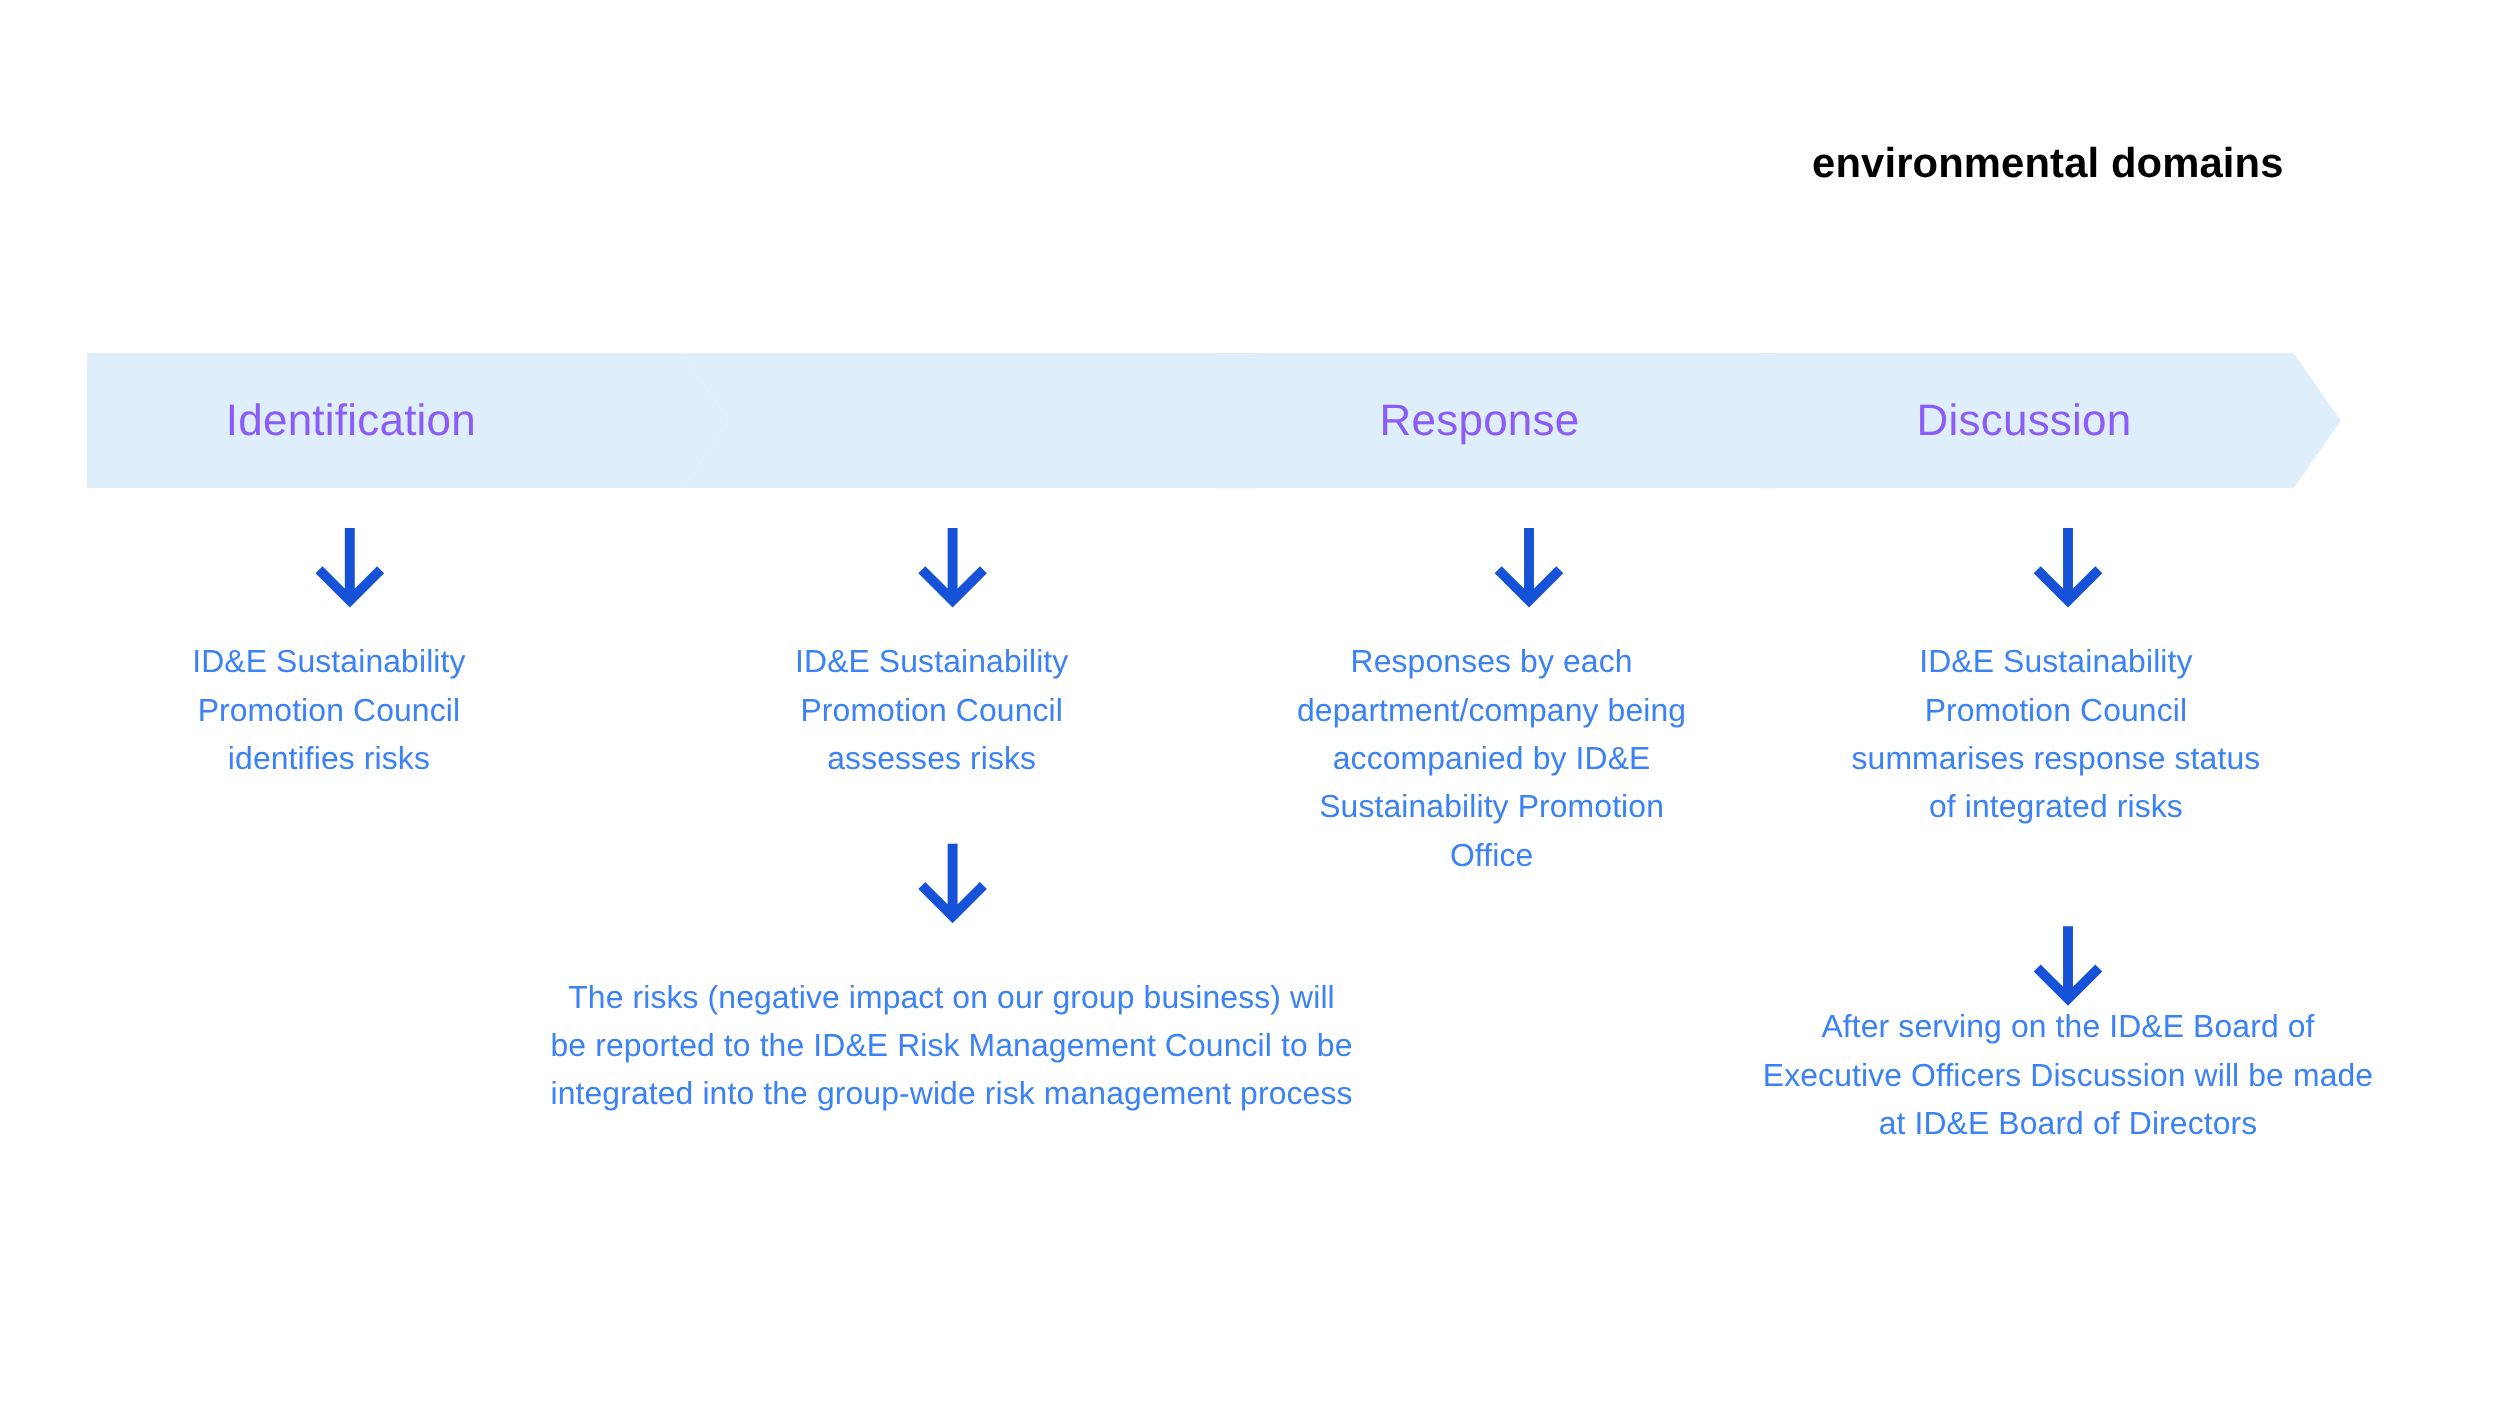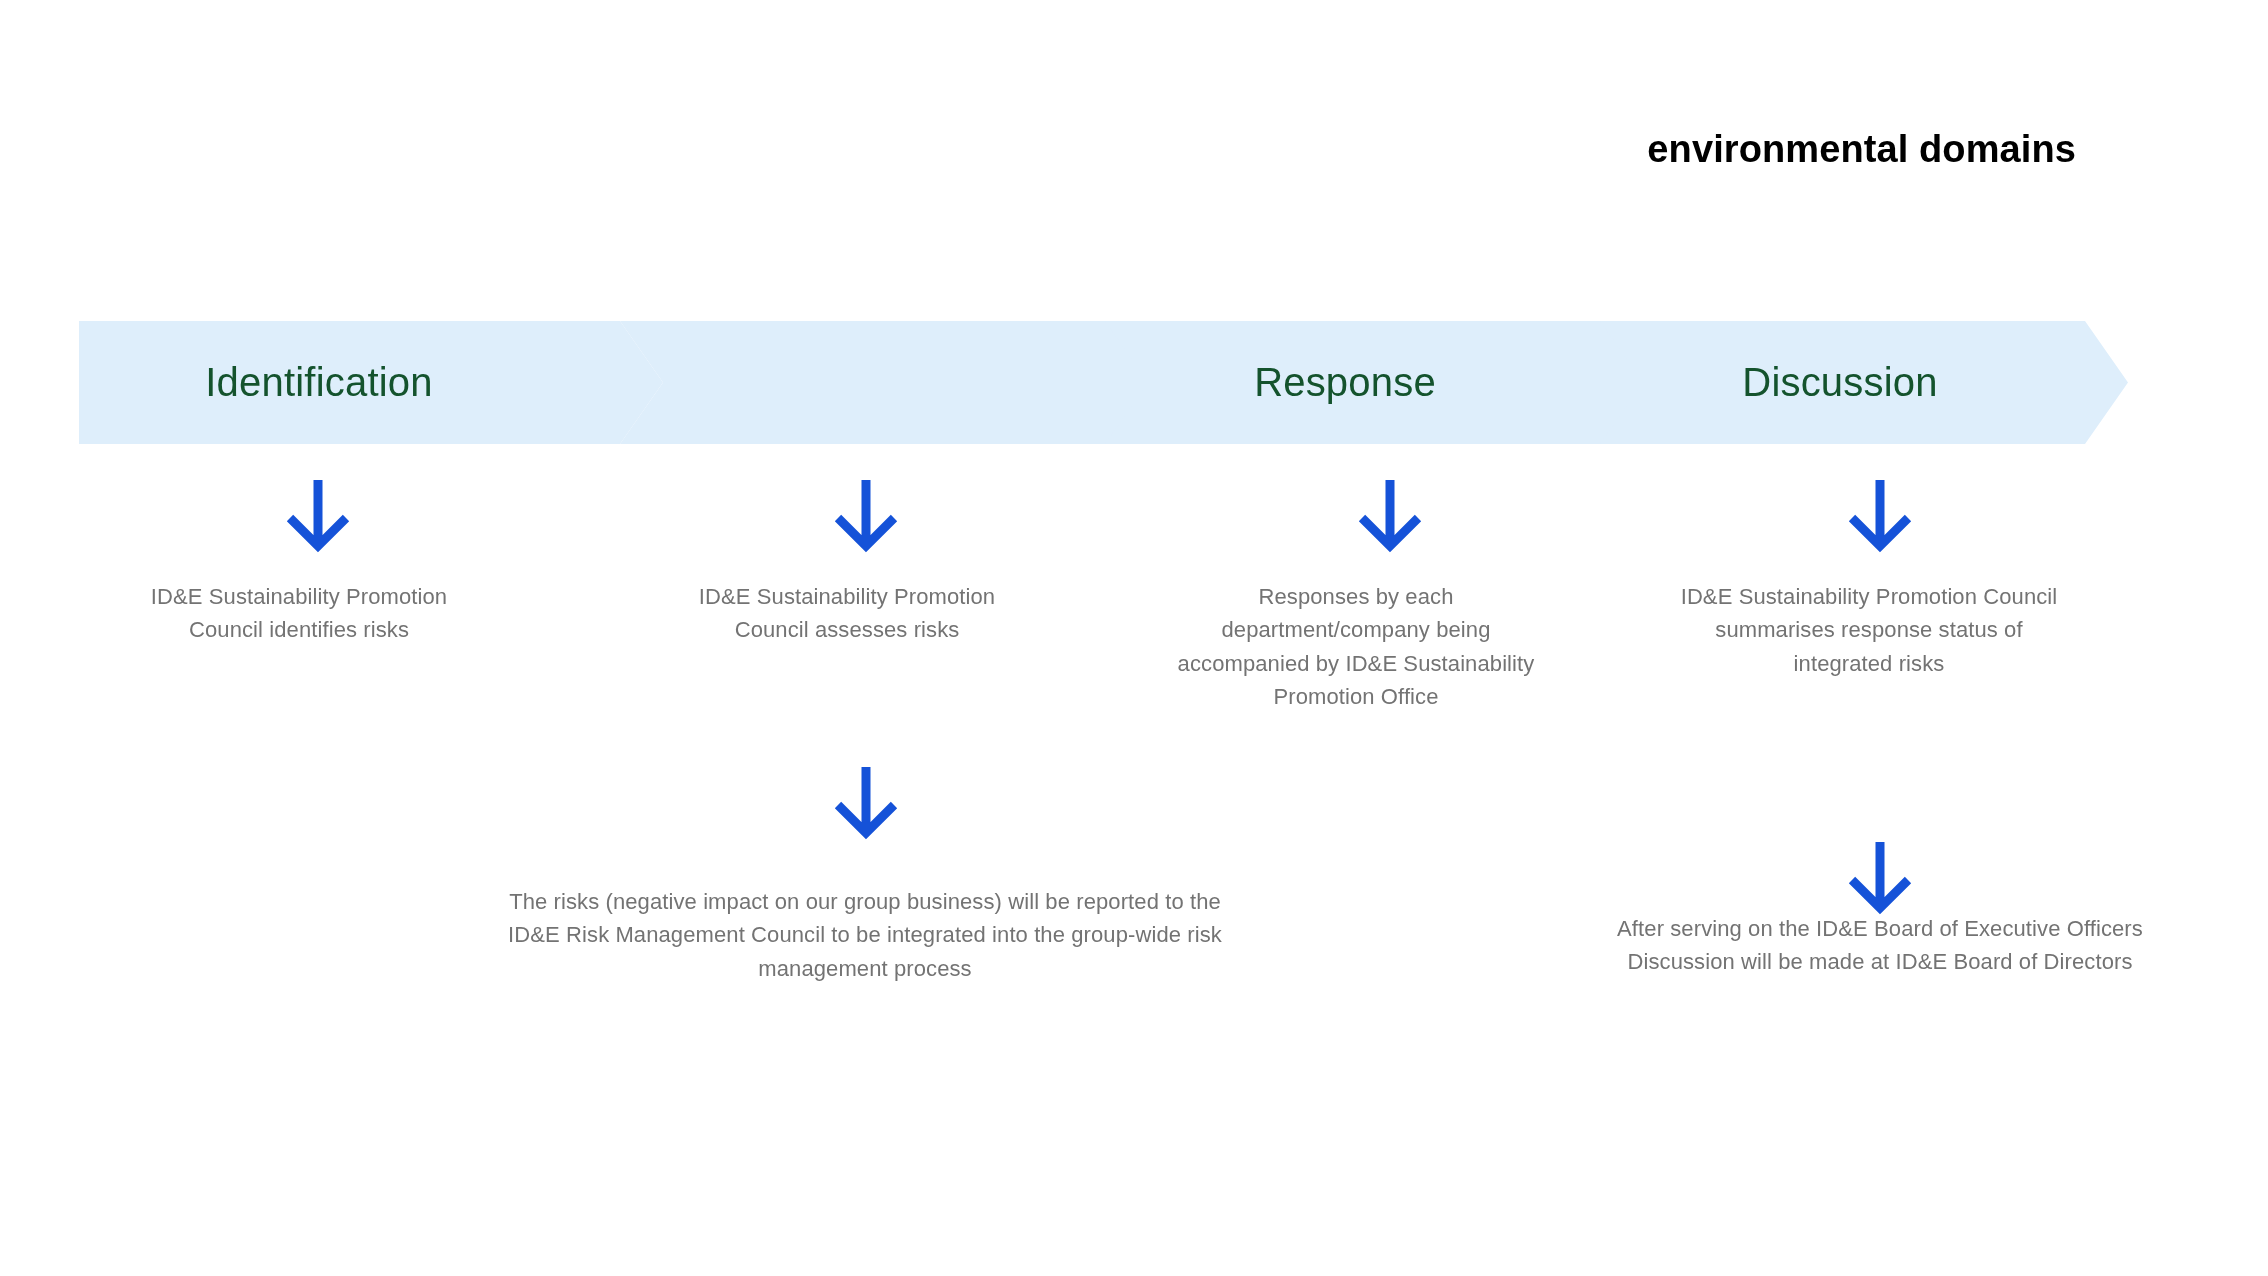--- a/index.html
+++ b/index.html
@@ -46,21 +46,21 @@
   .chev.c4{ left:1521px; width:528px;
     clip-path:polygon(0 0, 485px 0, 528px 61.5px, 485px 123px, 0 123px, 43px 61.5px); }
 
   .chev-label{
     position:absolute;
     top:342px;
     height:80px;
     display:flex;align-items:center;justify-content:center;
     font-size:40px;
     font-weight:400;
-    color:#14532d;
+    color:#8b5cf6;
     letter-spacing:.2px;
     white-space:nowrap;
   }
   .chev-label.l1{ left:79px;   width:480px; }
   .chev-label.l2{ left:620px;  width:480px; }
   .chev-label.l3{ left:1105px; width:480px; }
   .chev-label.l4{ left:1600px; width:480px; }
 
   
   .arrow{ position:absolute; width:74px; height:76px; }
@@ -69,23 +69,23 @@
   .a-c1   { left:281px;  top:478px; }
   .a-c2   { left:829px;  top:478px; }
   .a-c3   { left:1353px; top:478px; }
   .a-c4   { left:1843px; top:478px; }
   .a-c2b  { left:829px;  top:765px; }
   .a-c4b  { left:1843px; top:840px; }
 
   
   .txt{
     position:absolute;
-    font-size:22px;
+    font-size:29px;
     line-height:1.52;
-    color:#737373;
+    color:#3b82f6;
     text-align:center;
     letter-spacing:.1px;
   }
   .t-c1  { left:118px;  top:580px;  width:362px; }
   .t-c2  { left:666px;  top:580px;  width:362px; }
   .t-c3  { left:1163px; top:580px;  width:386px; }
   .t-c4  { left:1676px; top:580px;  width:386px; }
   .t-c2b { left:500px;  top:885px;  width:730px; }
   .t-c4b { left:1595px; top:912px;  width:570px; }
 </style>

